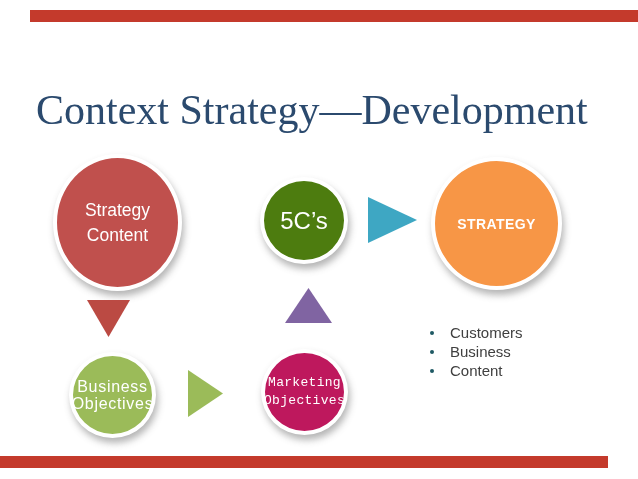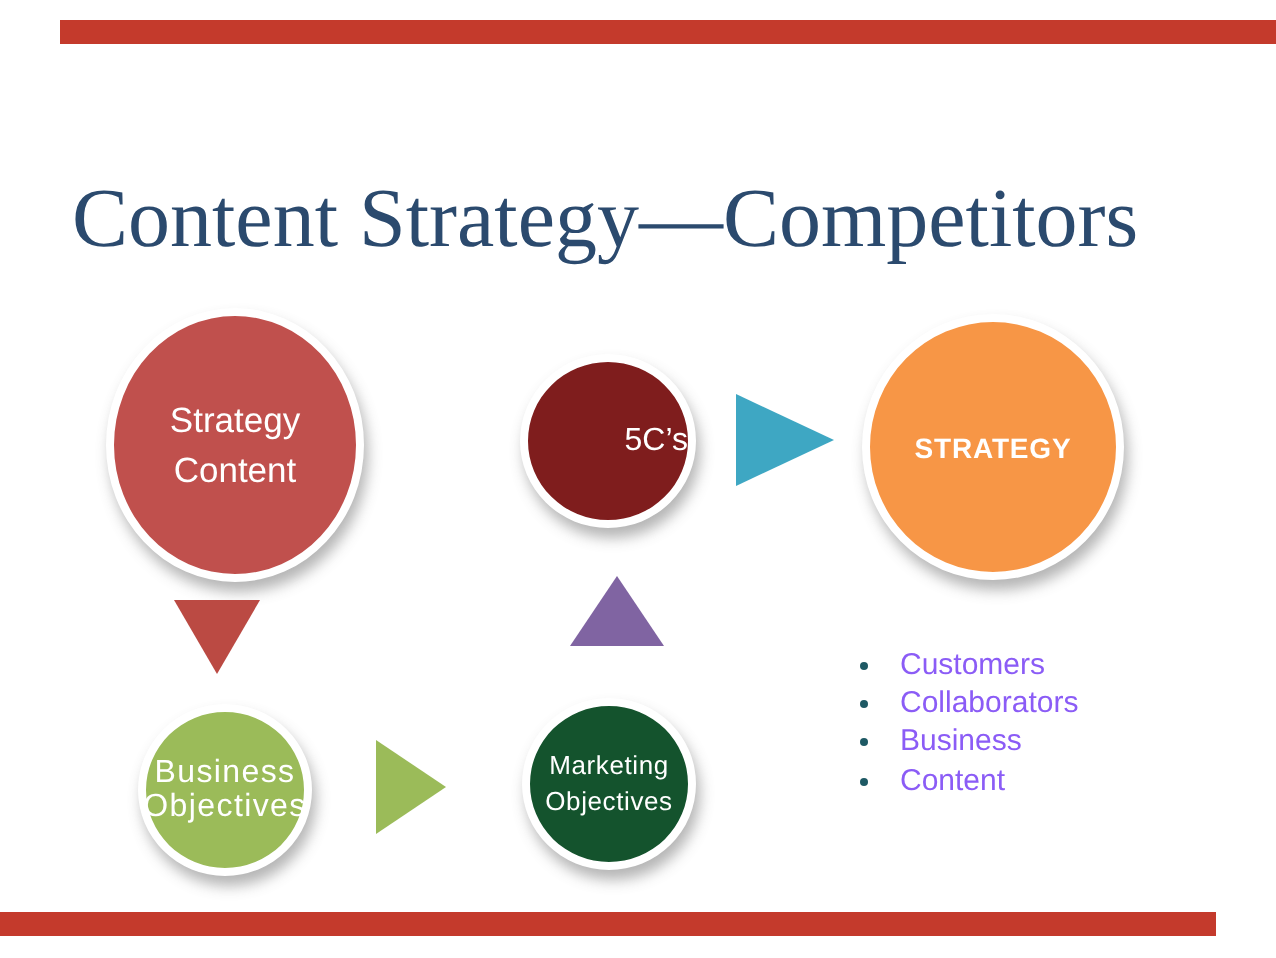--- a/index.html
+++ b/index.html
@@ -42,44 +42,44 @@
     display: flex;
     flex-direction: column;
     align-items: center;
     justify-content: center;
     text-align: center;
     color: #ffffff;
   }
   .circle span { display: block; }
 
   .circle.red    { left: 53px;  top: 154px; width: 129px; height: 137px; background: #c0504d; font-size: 17.5px; line-height: 25px; }
-  .circle.teal   { left: 260px; top: 177px; width: 88px;  height: 87px;  background: #7f1d1d; font-size: 16px; align-items: flex-end; }
+  .circle.teal   { left: 260px; top: 177px; width: 88px;  height: 87px;  background: #4d7c0f; font-size: 24px; }
   .circle.orange { left: 431px; top: 157px; width: 131px; height: 133px; background: #f79646; font-size: 14px; font-weight: bold; line-height: 22px; letter-spacing: 0.4px; }
   .circle.green  { left: 69px;  top: 352px; width: 87px;  height: 86px;  background: #9bbb59; font-size: 16px; line-height: 17.5px; letter-spacing: 0.7px; }
-  .circle.purple { left: 261px; top: 349px; width: 87px;  height: 86px;  background: #14532d; font-size: 13px; line-height: 18px; letter-spacing: 0.3px; }
+  .circle.purple { left: 261px; top: 349px; width: 87px;  height: 86px;  background: #be185d; font-size: 13px; line-height: 18px; letter-spacing: 0.3px; font-family: Liberation Mono, monospace; }
 
   
   .tri {
     position: absolute;
     filter: drop-shadow(2px 3px 2px rgba(0,0,0,0.28));
   }
   .tri.down-red    { left: 87px;  top: 300px; width: 43px; height: 37px; background: #bb4a43; clip-path: polygon(0 0, 100% 0, 50% 100%); }
   .tri.right-green { left: 188px; top: 370px; width: 35px; height: 47px; background: #9bbb59; clip-path: polygon(0 0, 100% 50%, 0 100%); }
   .tri.up-purple   { left: 285px; top: 288px; width: 47px; height: 35px; background: #8064a2; clip-path: polygon(50% 0, 0 100%, 100% 100%); }
   .tri.right-teal  { left: 368px; top: 197px; width: 49px; height: 46px; background: #3ea7c3; clip-path: polygon(0 0, 100% 50%, 0 100%); }
 
   
   .context-list {
     position: absolute;
     left: 428px;
     top: 323px;
     margin: 0;
     padding: 0;
     list-style: none;
-    color: #8b5cf6;
+    color: #404040;
     font-size: 15px;
     line-height: 19.2px;
   }
   .context-list li {
     position: relative;
     padding-left: 22px;
   }
   .context-list li::before {
     content: "";
     position: absolute;
@@ -92,21 +92,21 @@
   }
 </style>
 </head>
 <body>
 
 <div class="slide">
 
   <div class="accent-bar top"></div>
   <div class="accent-bar bottom"></div>
 
-  <h1 class="title">Content Strategy—Competitors</h1>
+  <h1 class="title">Context Strategy—Development</h1>
 
   <div class="circle red">
     <span>Strategy</span>
     <span>Content</span>
   </div>
 
   <div class="circle teal">
     <span>5C’s</span>
   </div>
 
@@ -126,18 +126,17 @@
 
   <div class="tri right-green"></div>
 
   <div class="circle purple">
     <span>Marketing</span>
     <span>Objectives</span>
   </div>
 
   <ul class="context-list">
     <li>Customers</li>
-    <li>Collaborators</li>
     <li>Business</li>
     <li>Content</li>
   </ul>
 
 </div>
 
 </body></html>

